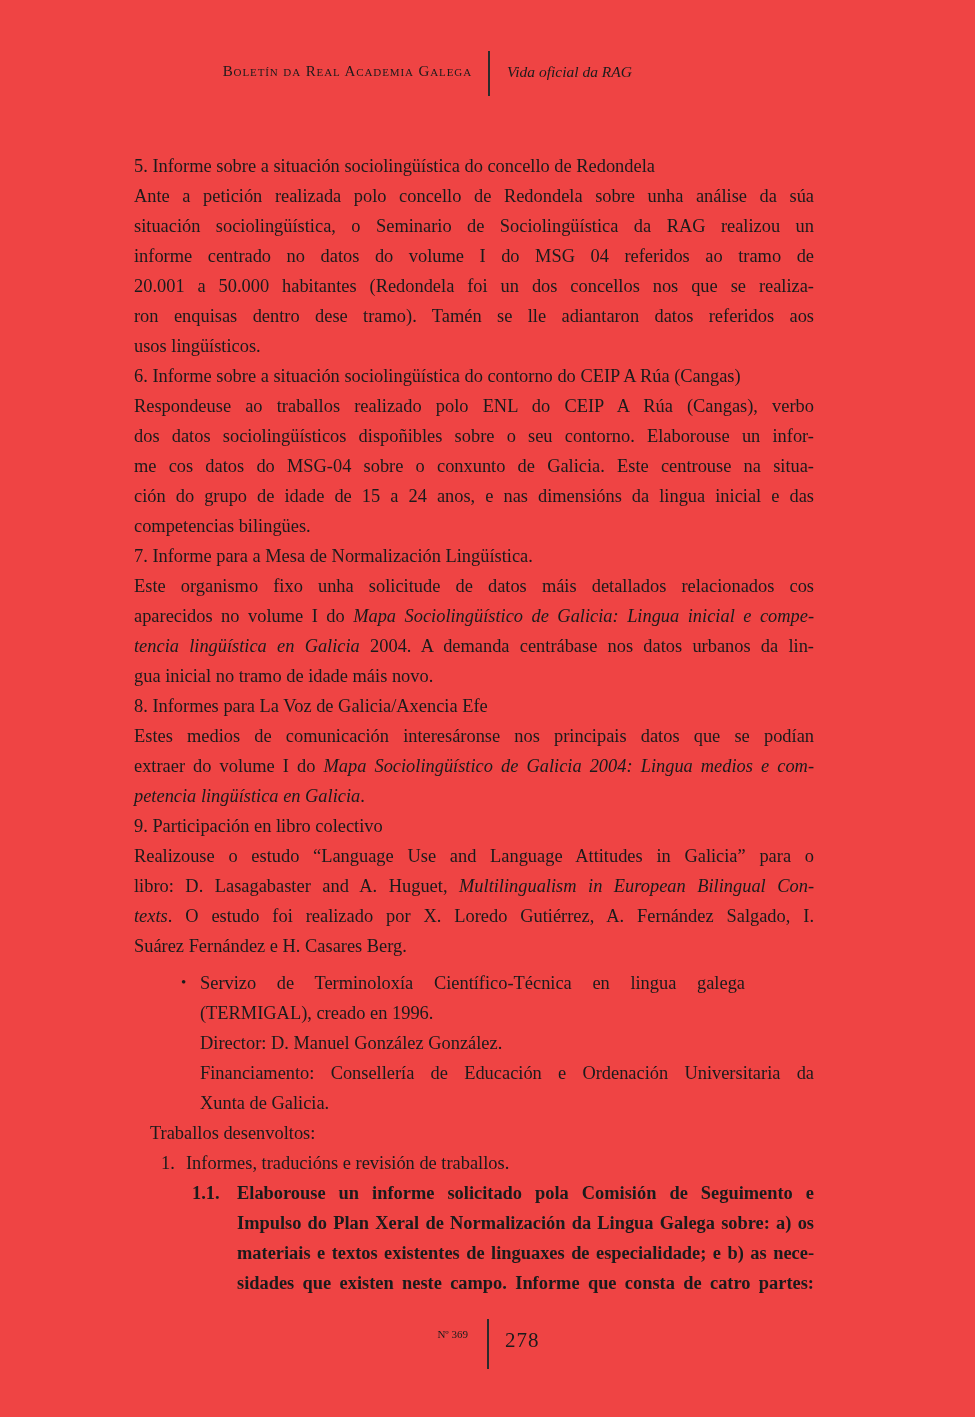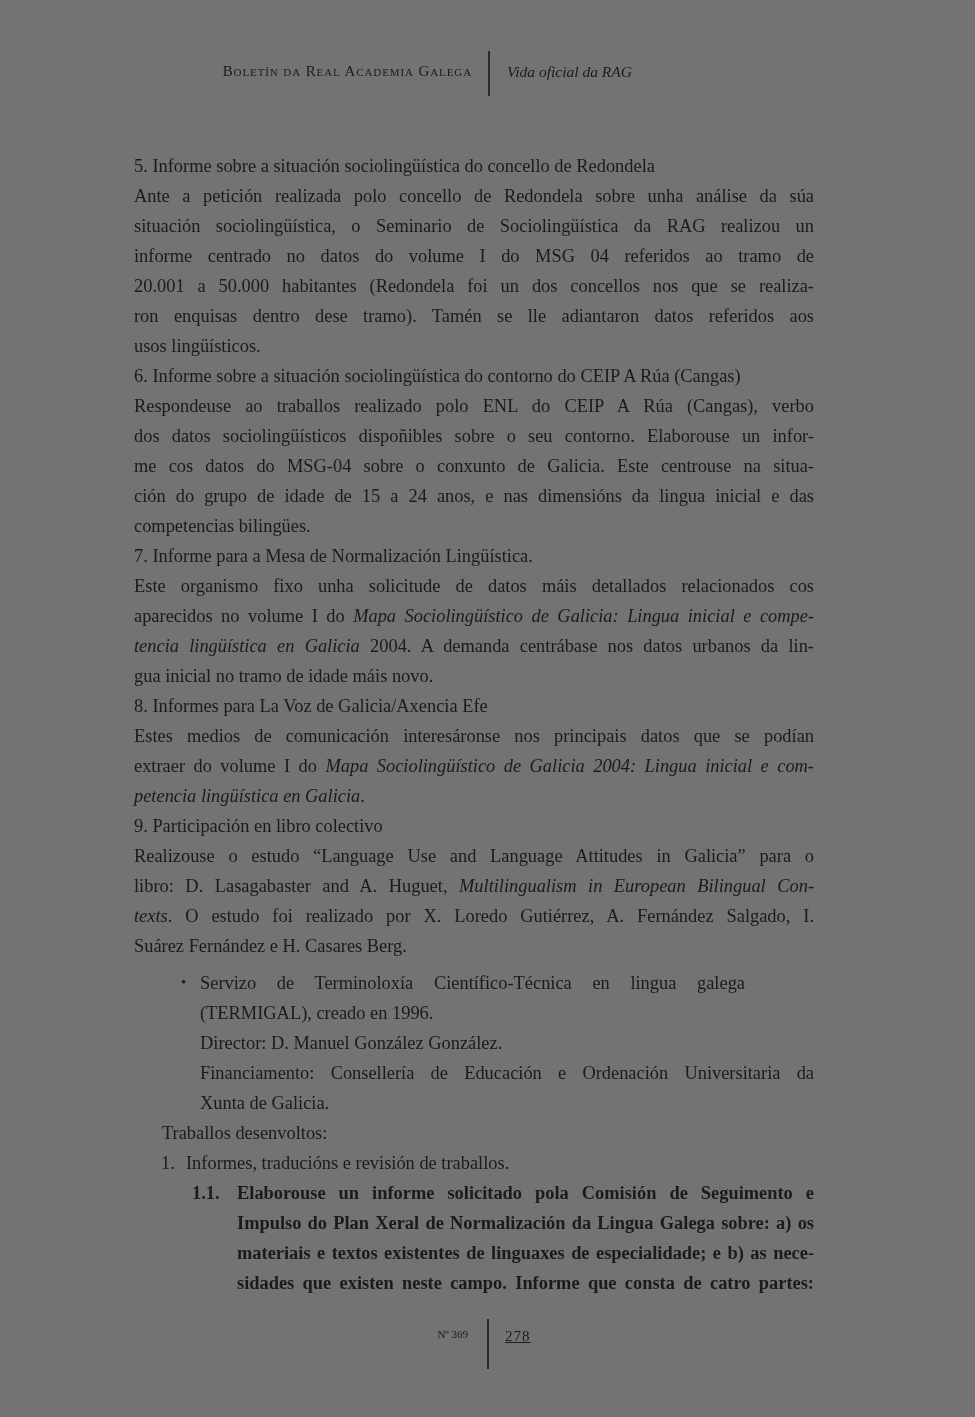--- a/index.html
+++ b/index.html
@@ -1,21 +1,21 @@
 <!DOCTYPE html>
 <html><head>
 <meta charset="utf-8">
 <style>
   html,body{margin:0;padding:0;}
   body{
     width:975px;height:1417px;position:relative;background:#ffffff;
     font-family:"Liberation Serif","DejaVu Serif",serif;color:#1b1b1b;
     -webkit-font-smoothing:antialiased;
   }
-  .page{position:absolute;inset:0;background:#737373;overflow:hidden;padding-left:30px;}
+  .page{position:absolute;inset:0;background:#ef4444;overflow:hidden;padding-left:30px;}
 
   
   .journal{
     position:absolute;right:503px;top:63px;
     font-variant:small-caps;font-size:15px;letter-spacing:0.9px;white-space:nowrap;
   }
   .hdr-rule{position:absolute;left:488px;top:51px;width:2px;height:45px;background:#2b2b2b;}
   .section{
     position:absolute;left:507px;top:63px;
     font-style:italic;font-size:15.5px;white-space:nowrap;
@@ -23,32 +23,32 @@
 
   
   .body-text{position:absolute;left:134px;top:151px;width:680px;}
   .line{position:relative;line-height:30px;font-size:18.4px;}
   .a-j{text-align:justify;text-align-last:justify;-moz-text-align-last:justify;text-justify:inter-word;}
   .a-h,.a-l{text-align:left;}
   .it{font-style:italic;}
   .narrow{width:545px;}
   .gap-before{margin-top:7px;}
   .ind-bullet{margin-left:66px;}
-  .ind-traballos{margin-left:28px;font-family:Liberation Serif, serif;}
+  .ind-traballos{margin-left:16px;font-family:Liberation Serif, serif;}
   .ind-num1{margin-left:52px;}
   .ind-num11{margin-left:103px;font-weight:bold;}
   .mk{position:absolute;top:0;text-align:left;}
   .mk-bullet{left:-19px;font-size:15px;top:-1px;}
   .mk-num1{left:-25px;}
   .mk-num11{left:-45px;}
 
   
   .footer-issue{position:absolute;right:507px;top:1328px;font-size:11px;white-space:nowrap;}
   .ftr-rule{position:absolute;left:487px;top:1319px;width:2px;height:50px;background:#2b2b2b;}
-  .footer-page{position:absolute;left:505px;top:1328px;font-size:15px;letter-spacing:1px;white-space:nowrap;text-decoration:underline;}
+  .footer-page{position:absolute;left:505px;top:1328px;font-size:21px;letter-spacing:1px;white-space:nowrap;}
 </style>
 </head>
 <body>
 
 <div class="page">
 
   <div class="journal">Boletín da Real Academia Galega</div>
   <div class="hdr-rule"></div>
   <div class="section">Vida oficial da RAG</div>
 
@@ -66,21 +66,21 @@
       <div class="line a-j"><span>me cos datos do MSG-04 sobre o conxunto de Galicia. Este centrouse na situa-</span></div>
       <div class="line a-j"><span>ción do grupo de idade de 15 a 24 anos, e nas dimensións da lingua inicial e das</span></div>
       <div class="line a-l"><span>competencias bilingües.</span></div>
       <div class="line a-h"><span>7. Informe para a Mesa de Normalización Lingüística.</span></div>
       <div class="line a-j"><span>Este organismo fixo unha solicitude de datos máis detallados relacionados cos</span></div>
       <div class="line a-j"><span>aparecidos no volume I do </span><span class="it">Mapa Sociolingüístico de Galicia: Lingua inicial e compe-</span></div>
       <div class="line a-j"><span class="it">tencia lingüística en Galicia</span><span> 2004. A demanda centrábase nos datos urbanos da lin-</span></div>
       <div class="line a-l"><span>gua inicial no tramo de idade máis novo.</span></div>
       <div class="line a-h"><span>8. Informes para La Voz de Galicia/Axencia Efe</span></div>
       <div class="line a-j"><span>Estes medios de comunicación interesáronse nos principais datos que se podían</span></div>
-      <div class="line a-j"><span>extraer do volume I do </span><span class="it">Mapa Sociolingüístico de Galicia 2004: Lingua inicial e com-</span></div>
+      <div class="line a-j"><span>extraer do volume I do </span><span class="it">Mapa Sociolingüístico de Galicia 2004: Lingua medios e com-</span></div>
       <div class="line a-l"><span class="it">petencia lingüística en Galicia</span><span>.</span></div>
       <div class="line a-h"><span>9. Participación en libro colectivo</span></div>
       <div class="line a-j"><span>Realizouse o estudo “Language Use and Language Attitudes in Galicia” para o</span></div>
       <div class="line a-j"><span>libro: D. Lasagabaster and A. Huguet, </span><span class="it">Multilingualism in European Bilingual Con-</span></div>
       <div class="line a-j"><span class="it">texts</span><span>. O estudo foi realizado por X. Loredo Gutiérrez, A. Fernández Salgado, I.</span></div>
       <div class="line a-l"><span>Suárez Fernández e H. Casares Berg.</span></div>
       <div class="line a-j ind-bullet narrow gap-before"><span class="mk mk-bullet">•</span><span>Servizo de Terminoloxía Científico-Técnica en lingua galega</span></div>
       <div class="line a-l ind-bullet"><span>(TERMIGAL), creado en 1996.</span></div>
       <div class="line a-l ind-bullet"><span>Director: D. Manuel González González.</span></div>
       <div class="line a-j ind-bullet"><span>Financiamento: Consellería de Educación e Ordenación Universitaria da</span></div>

